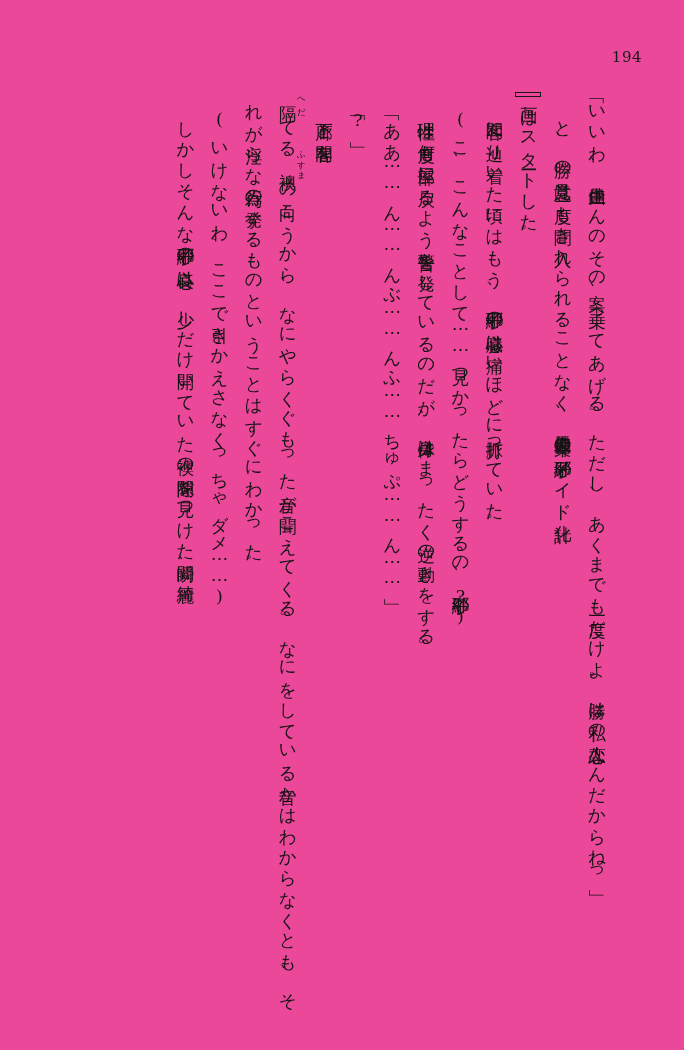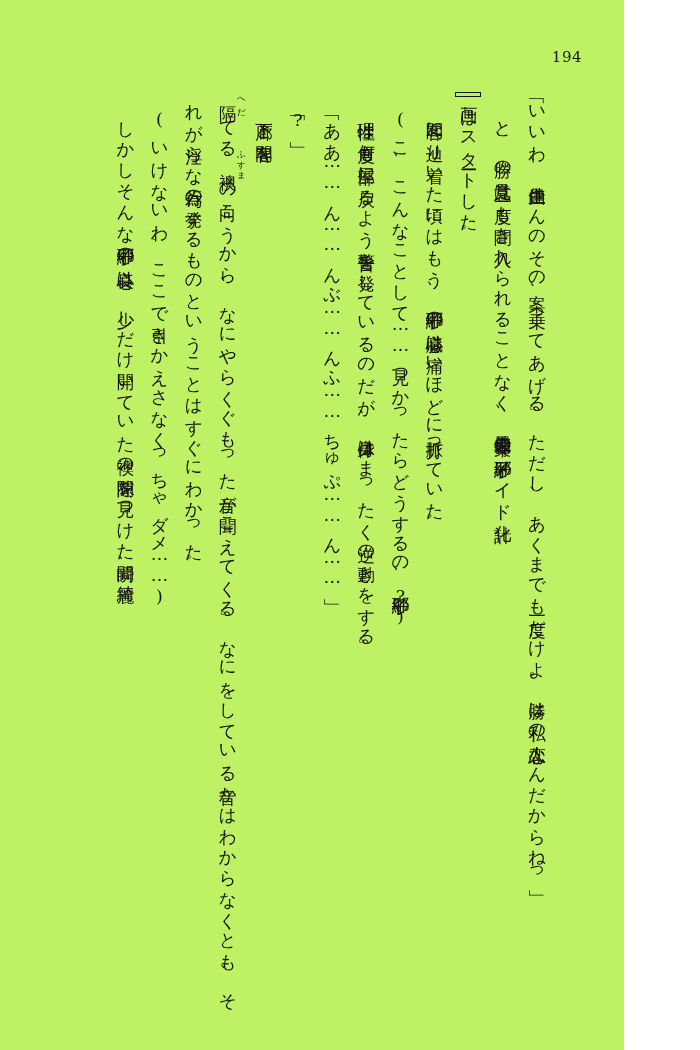--- a/index.html
+++ b/index.html
@@ -9,23 +9,23 @@
   }
   body {
     width: 700px;
     height: 1050px;
     overflow: hidden;
     font-family: "DejaVu Serif", "Liberation Serif", serif;
     color: #111111;
   }
   .page {
     position: relative;
-    width: 624px;
+    width: 684px;
     height: 1050px;
-    background: #bef264;
+    background: #ec4899;
     box-sizing: border-box;
   }
   .page-number {
     position: absolute;
     top: 48px;
     right: 42px;
     font-size: 15px;
     letter-spacing: 0.5px;
     color: #1a1a1a;
     font-family: "DejaVu Serif", "Liberation Serif", serif;

